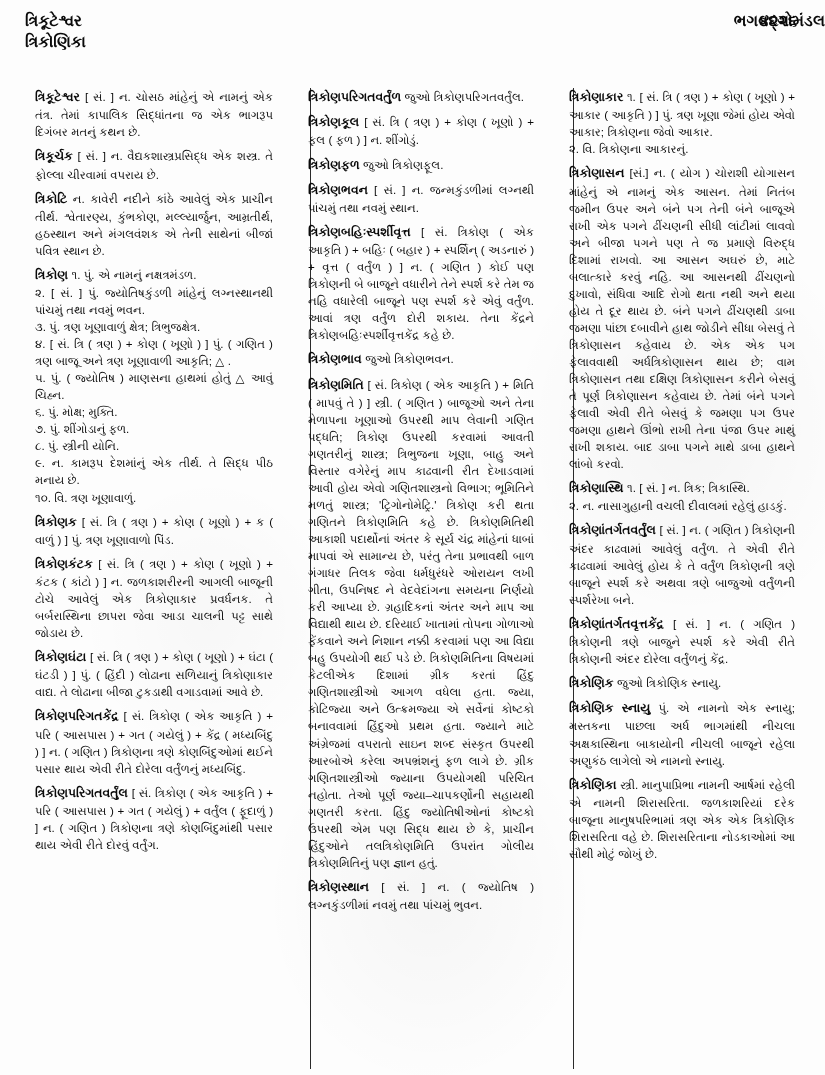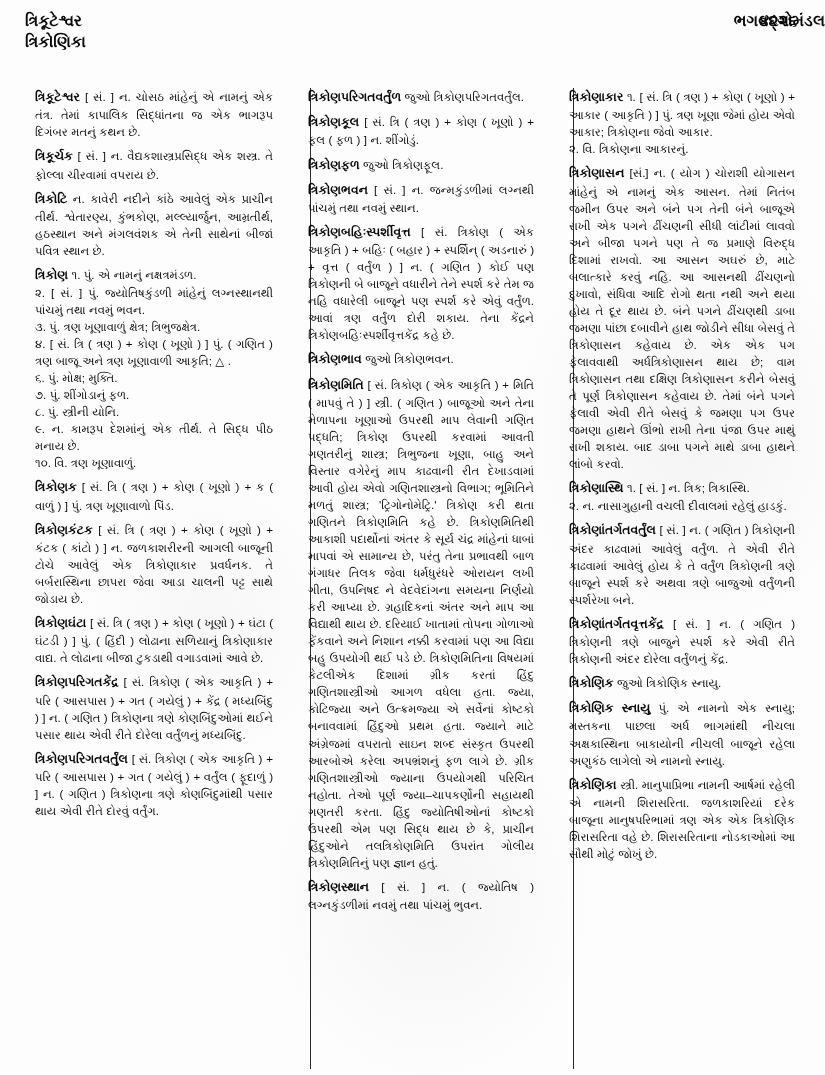--- a/index.html
+++ b/index.html
@@ -112,20 +112,21 @@
           <p class="first hang"><span class="hw">ત્રિકૂર્ચક</span><span> [ સં. ]  ન. વૈદ્યકશાસ્ત્રપ્રસિદ્ધ એક શસ્ત્ર. તે ફોલ્લા ચીરવામાં વપરાય છે.</span></p>
         </div>
         <div class="entry">
           <p class="first hang"><span class="hw">ત્રિકોટિ</span><span> ન. કાવેરી નદીને કાંઠે આવેલું એક પ્રાચીન તીર્થ. શ્વેતારણ્ય, કુંભકોણ, મલ્લ્યાર્જુન, આમ્રતીર્થ, હઠસ્થાન અને મંગલવંશક એ તેની સાથેનાં બીજાં પવિત્ર સ્થાન છે.</span></p>
         </div>
         <div class="entry">
           <p class="first hang"><span class="hw">ત્રિકોણ</span><span> ૧. પું.  એ નામનું નક્ષત્રમંડળ.</span></p>
           <p class="hang">૨. [ સં. ] પું. જ્યોતિષકુંડળી માંહેનું લગ્નસ્થાનથી પાંચમું તથા નવમું ભવન.</p>
           <p class="hang">૩. પું. ત્રણ ખૂણાવાળું ક્ષેત્ર; ત્રિભુજક્ષેત્ર.</p>
           <p class="hang">૪. [ સં. ત્રિ ( ત્રણ ) + કોણ ( ખૂણો ) ] પું. ( ગણિત ) ત્રણ બાજૂ અને ત્રણ ખૂણાવાળી આકૃતિ;  △ .</p>
+          <p class="hang">૫. પું. ( જ્યોતિષ ) માણસના હાથમાં હોતું  △  આવું ચિહ્ન.</p>
           <p class="hang">૬. પું. મોક્ષ; મુક્તિ.</p>
           <p class="hang">૭. પું. શીંગોડાનું ફળ.</p>
           <p class="hang">૮. પું. સ્ત્રીની યોનિ.</p>
           <p class="hang">૯. ન. કામરૂપ દેશમાંનું એક તીર્થ. તે સિદ્ધ પીઠ મનાય છે.</p>
           <p class="hang">૧૦. વિ. ત્રણ ખૂણાવાળું.</p>
         </div>
         <div class="entry">
           <p class="first hang"><span class="hw">ત્રિકોણક</span><span> [ સં. ત્રિ ( ત્રણ ) + કોણ ( ખૂણો ) + ક ( વાળું ) ] પું. ત્રણ ખૂણાવાળો પિંડ.</span></p>
         </div>
         <div class="entry">

